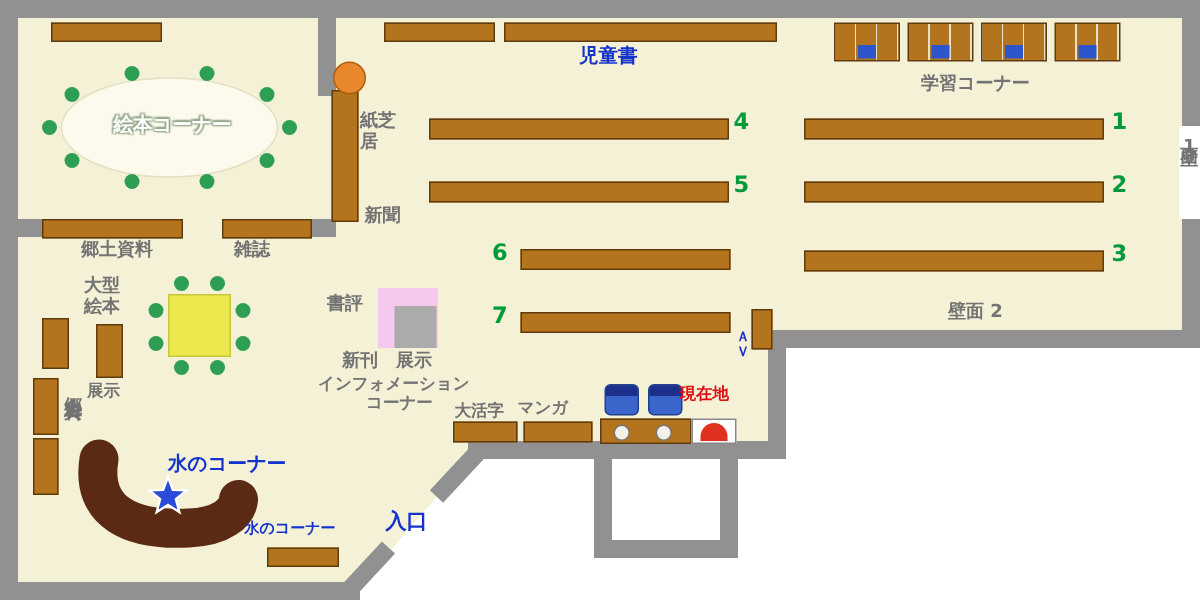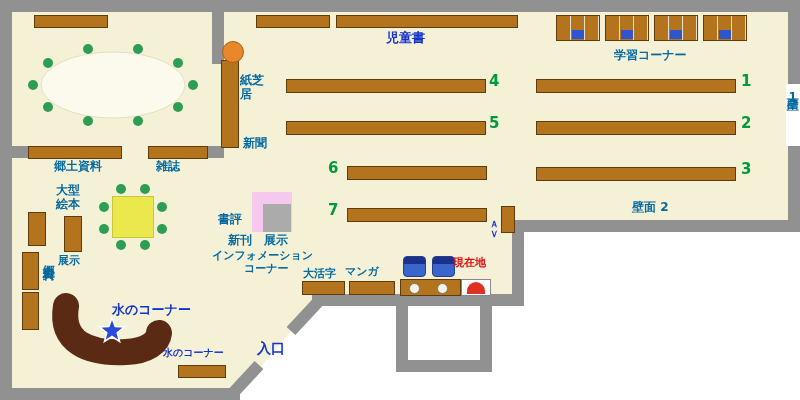--- a/index.html
+++ b/index.html
@@ -12,21 +12,21 @@
   .chairblue{position:absolute;left:15px;bottom:1px;width:12px;height:9px;background:#2f55cc;}
   .stool{position:absolute;width:22px;height:22px;border-radius:50%;background:#e8872b;border:1px solid #b05f10;box-sizing:border-box;}
   .table-y{position:absolute;width:42px;height:42px;background:#ebe84e;border:1px solid #c9c63a;box-sizing:border-box;}
   .pink{position:absolute;width:40px;height:40px;background:#f5c9ee;}
   .grayblock{position:absolute;width:28px;height:28px;background:#ababab;}
   .sofa{position:absolute;width:23px;height:21px;background:#3a66cc;border:1px solid #22408a;border-radius:4px;box-sizing:border-box;}
   .sofaback{height:7px;background:#1c2f8a;border-radius:3px 3px 0 0;}
   .terminal{position:absolute;top:3px;width:9px;height:9px;border-radius:50%;background:#f4f2e6;border:1px solid #777;}
   .marker{position:absolute;width:30px;height:17px;background:#fdfdfd;border:1px solid #888;box-sizing:border-box;}
   .markerarch{width:18px;height:12px;margin:2px auto 0;background:#e03020;border-radius:9px 9px 0 0;}
-  .lbl{position:absolute;font-weight:bold;font-size:12px;color:#0369a1;line-height:1.15;white-space:nowrap;}
+  .lbl{position:absolute;font-weight:bold;font-size:12px;color:#737373;line-height:1.15;white-space:nowrap;}
   .wrap{white-space:normal;}
   .blue{color:#1433cc;}
   .red{color:#dd1111;}
   .white{color:#ffffff;text-shadow:1px 1px 1px #97ab8e,-1px -1px 1px #97ab8e,1px -1px 1px #97ab8e,-1px 1px 1px #97ab8e;}
   .v{writing-mode:vertical-rl;text-orientation:upright;letter-spacing:1px;}
   .fs13{font-size:13px;} .fs14{font-size:14px;} .fs11{font-size:11px;} .fs10{font-size:10px;} .fs9{font-size:9px;}
   .num{font-size:15px;color:#009a3a;}
 </style>
 </head>
 <body>
@@ -133,31 +133,32 @@
       <div class="sofaback"></div>
     </div>
   <div class="shelf" style="left:400px;top:279px;width:61px;height:17px;">
     <div class="terminal" style="left:8px;"></div>
     <div class="terminal" style="left:36px;"></div>
   </div>
   <div class="marker" style="left:461px;top:279px;">
     <div class="markerarch"></div>
   </div>
 
+  <div class="lbl white fs13" style="left:52px;top:77px;width:126px;text-align:center;">絵本コーナー</div>
   <div class="lbl wrap" style="left:196px;top:74px;width:27px;margin-left:44px;">紙芝居</div>
   <div class="lbl blue fs13" style="left:386px;top:31px;">児童書</div>
   <div class="lbl" style="left:614px;top:49px;">学習コーナー</div>
   <div class="lbl v" style="left:785px;top:88px;">壁面1</div>
   <div class="lbl" style="left:243px;top:137px;">新聞</div>
   <div class="lbl" style="left:54px;top:160px;">郷土資料</div>
   <div class="lbl" style="left:156px;top:160px;">雑誌</div>
   <div class="lbl wrap" style="left:32px;top:184px;width:28px;margin-left:24px;">大型絵本</div>
   <div class="lbl v" style="left:41px;top:255px;">郷土資料</div>
   <div class="lbl fs11" style="left:58px;top:255px;">展示</div>
-  <div class="lbl" style="left:218px;top:213px;">書評</div>
+  <div class="lbl" style="left:218px;top:196px;">書評</div>
   <div class="lbl" style="left:228px;top:234px;">新刊</div>
   <div class="lbl" style="left:264px;top:234px;">展示</div>
   <div class="lbl fs11" style="left:212px;top:250px;">インフォメーション</div>
   <div class="lbl fs11" style="left:244px;top:263px;">コーナー</div>
   <div class="lbl fs11" style="left:303px;top:268px;">大活字</div>
   <div class="lbl fs11" style="left:345px;top:266px;">マンガ</div>
   <div class="lbl red fs11" style="left:453px;top:257px;">現在地</div>
   <div class="lbl blue fs13" style="left:112px;top:303px;">水のコーナー</div>
   <div class="lbl blue fs10" style="left:163px;top:347px;">水のコーナー</div>
   <div class="lbl blue fs14" style="left:257px;top:340px;">入口</div>

